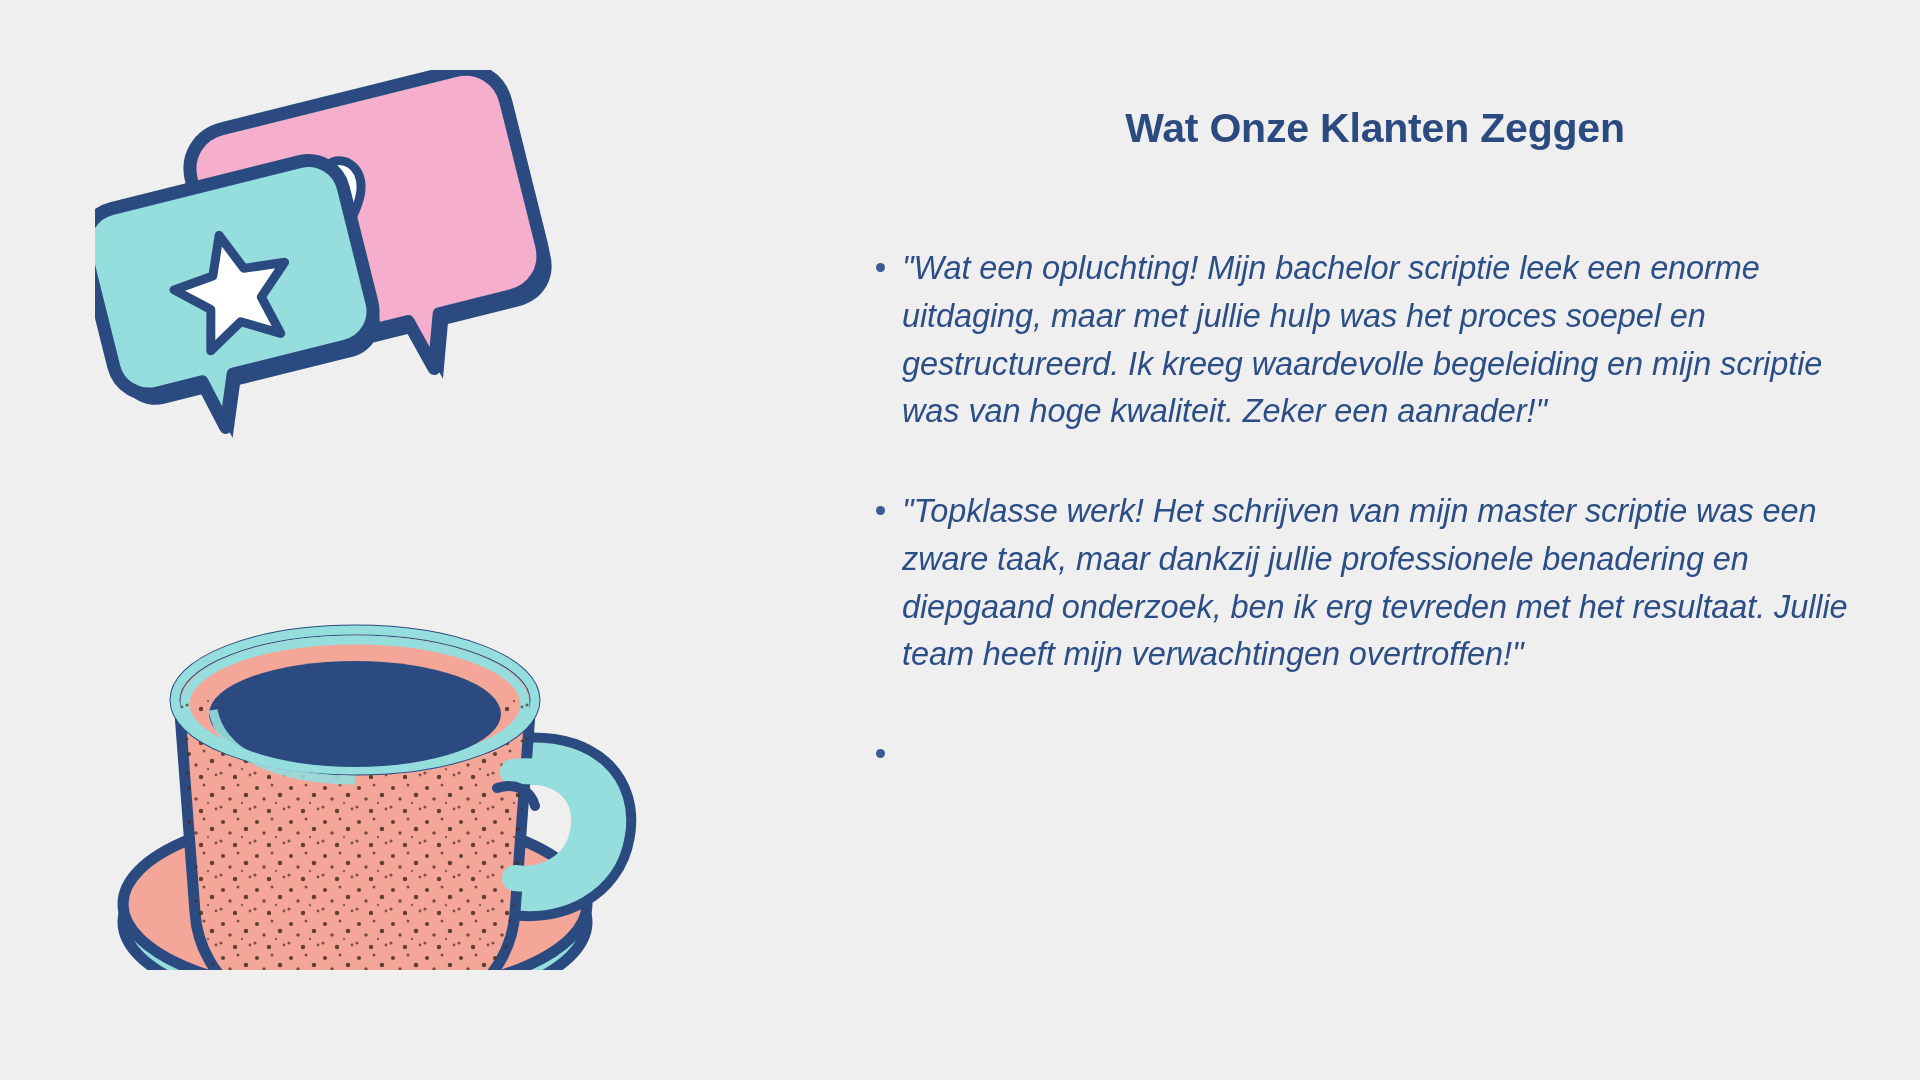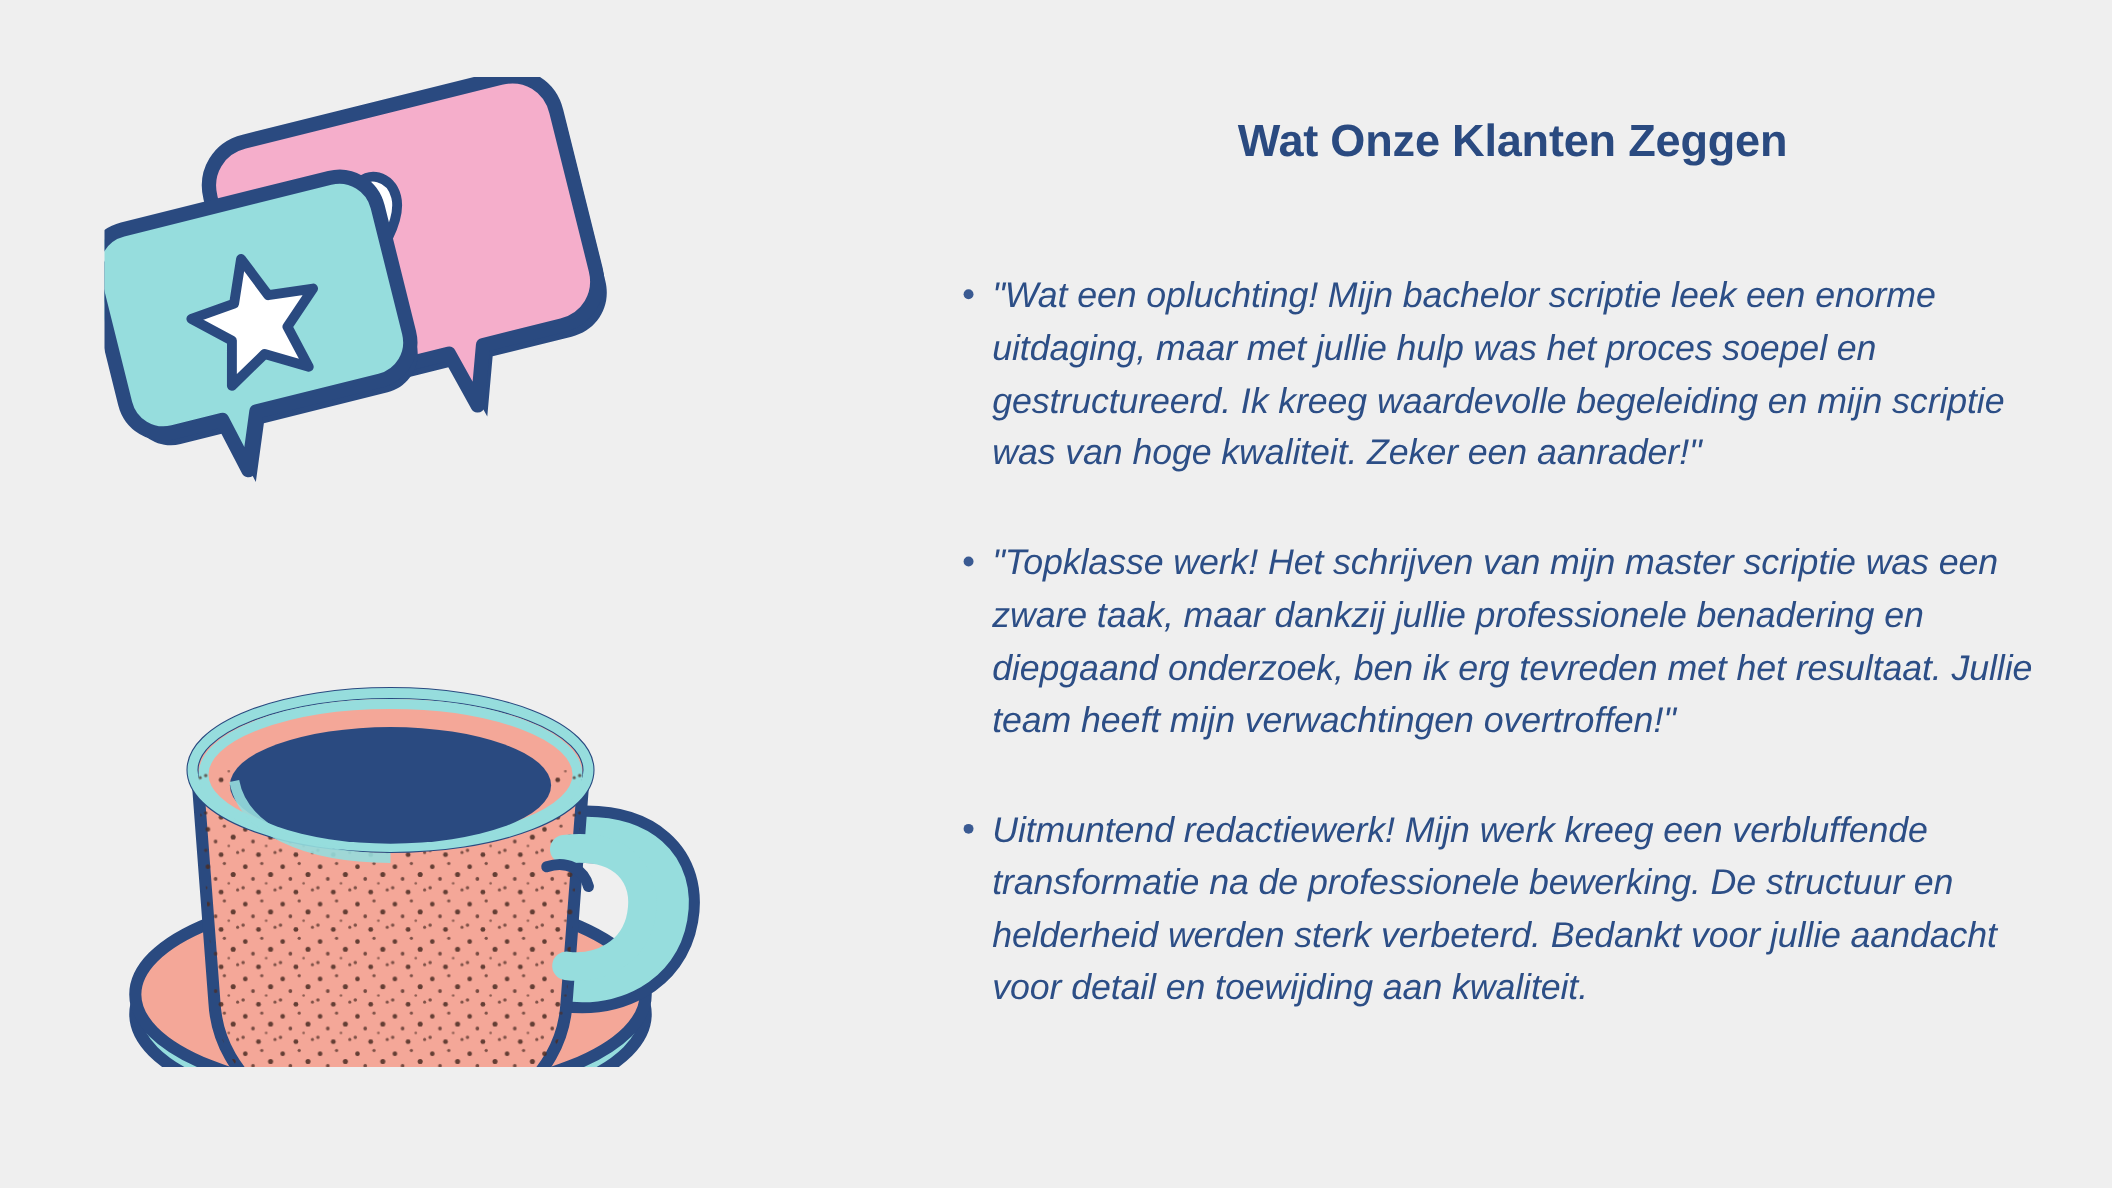--- a/index.html
+++ b/index.html
@@ -195,18 +195,17 @@
       <li class="testimonial-item">
         <span class="bullet-dot"></span>
         <span>"Wat een opluchting! Mijn bachelor scriptie leek een enorme uitdaging, maar met jullie hulp was het proces soepel en gestructureerd. Ik kreeg waardevolle begeleiding en mijn scriptie was van hoge kwaliteit. Zeker een aanrader!"</span>
       </li>
       <li class="testimonial-item">
         <span class="bullet-dot"></span>
         <span>"Topklasse werk! Het schrijven van mijn master scriptie was een zware taak, maar dankzij jullie professionele benadering en diepgaand onderzoek, ben ik erg tevreden met het resultaat. Jullie team heeft mijn verwachtingen overtroffen!"</span>
       </li>
       <li class="testimonial-item">
         <span class="bullet-dot"></span>
-        <span>Uitmuntend redactiewerk! Mijn werk kreeg een verbluffende transformatie na de professionele bewerking. De structuur en helderheid werden sterk verbeterd. Bedankt voor jullie aandacht voor detail en toewijding aan kwaliteit.</span>
       </li>
     </ul>
 
   </div>
 </div>
 
 </body></html>

